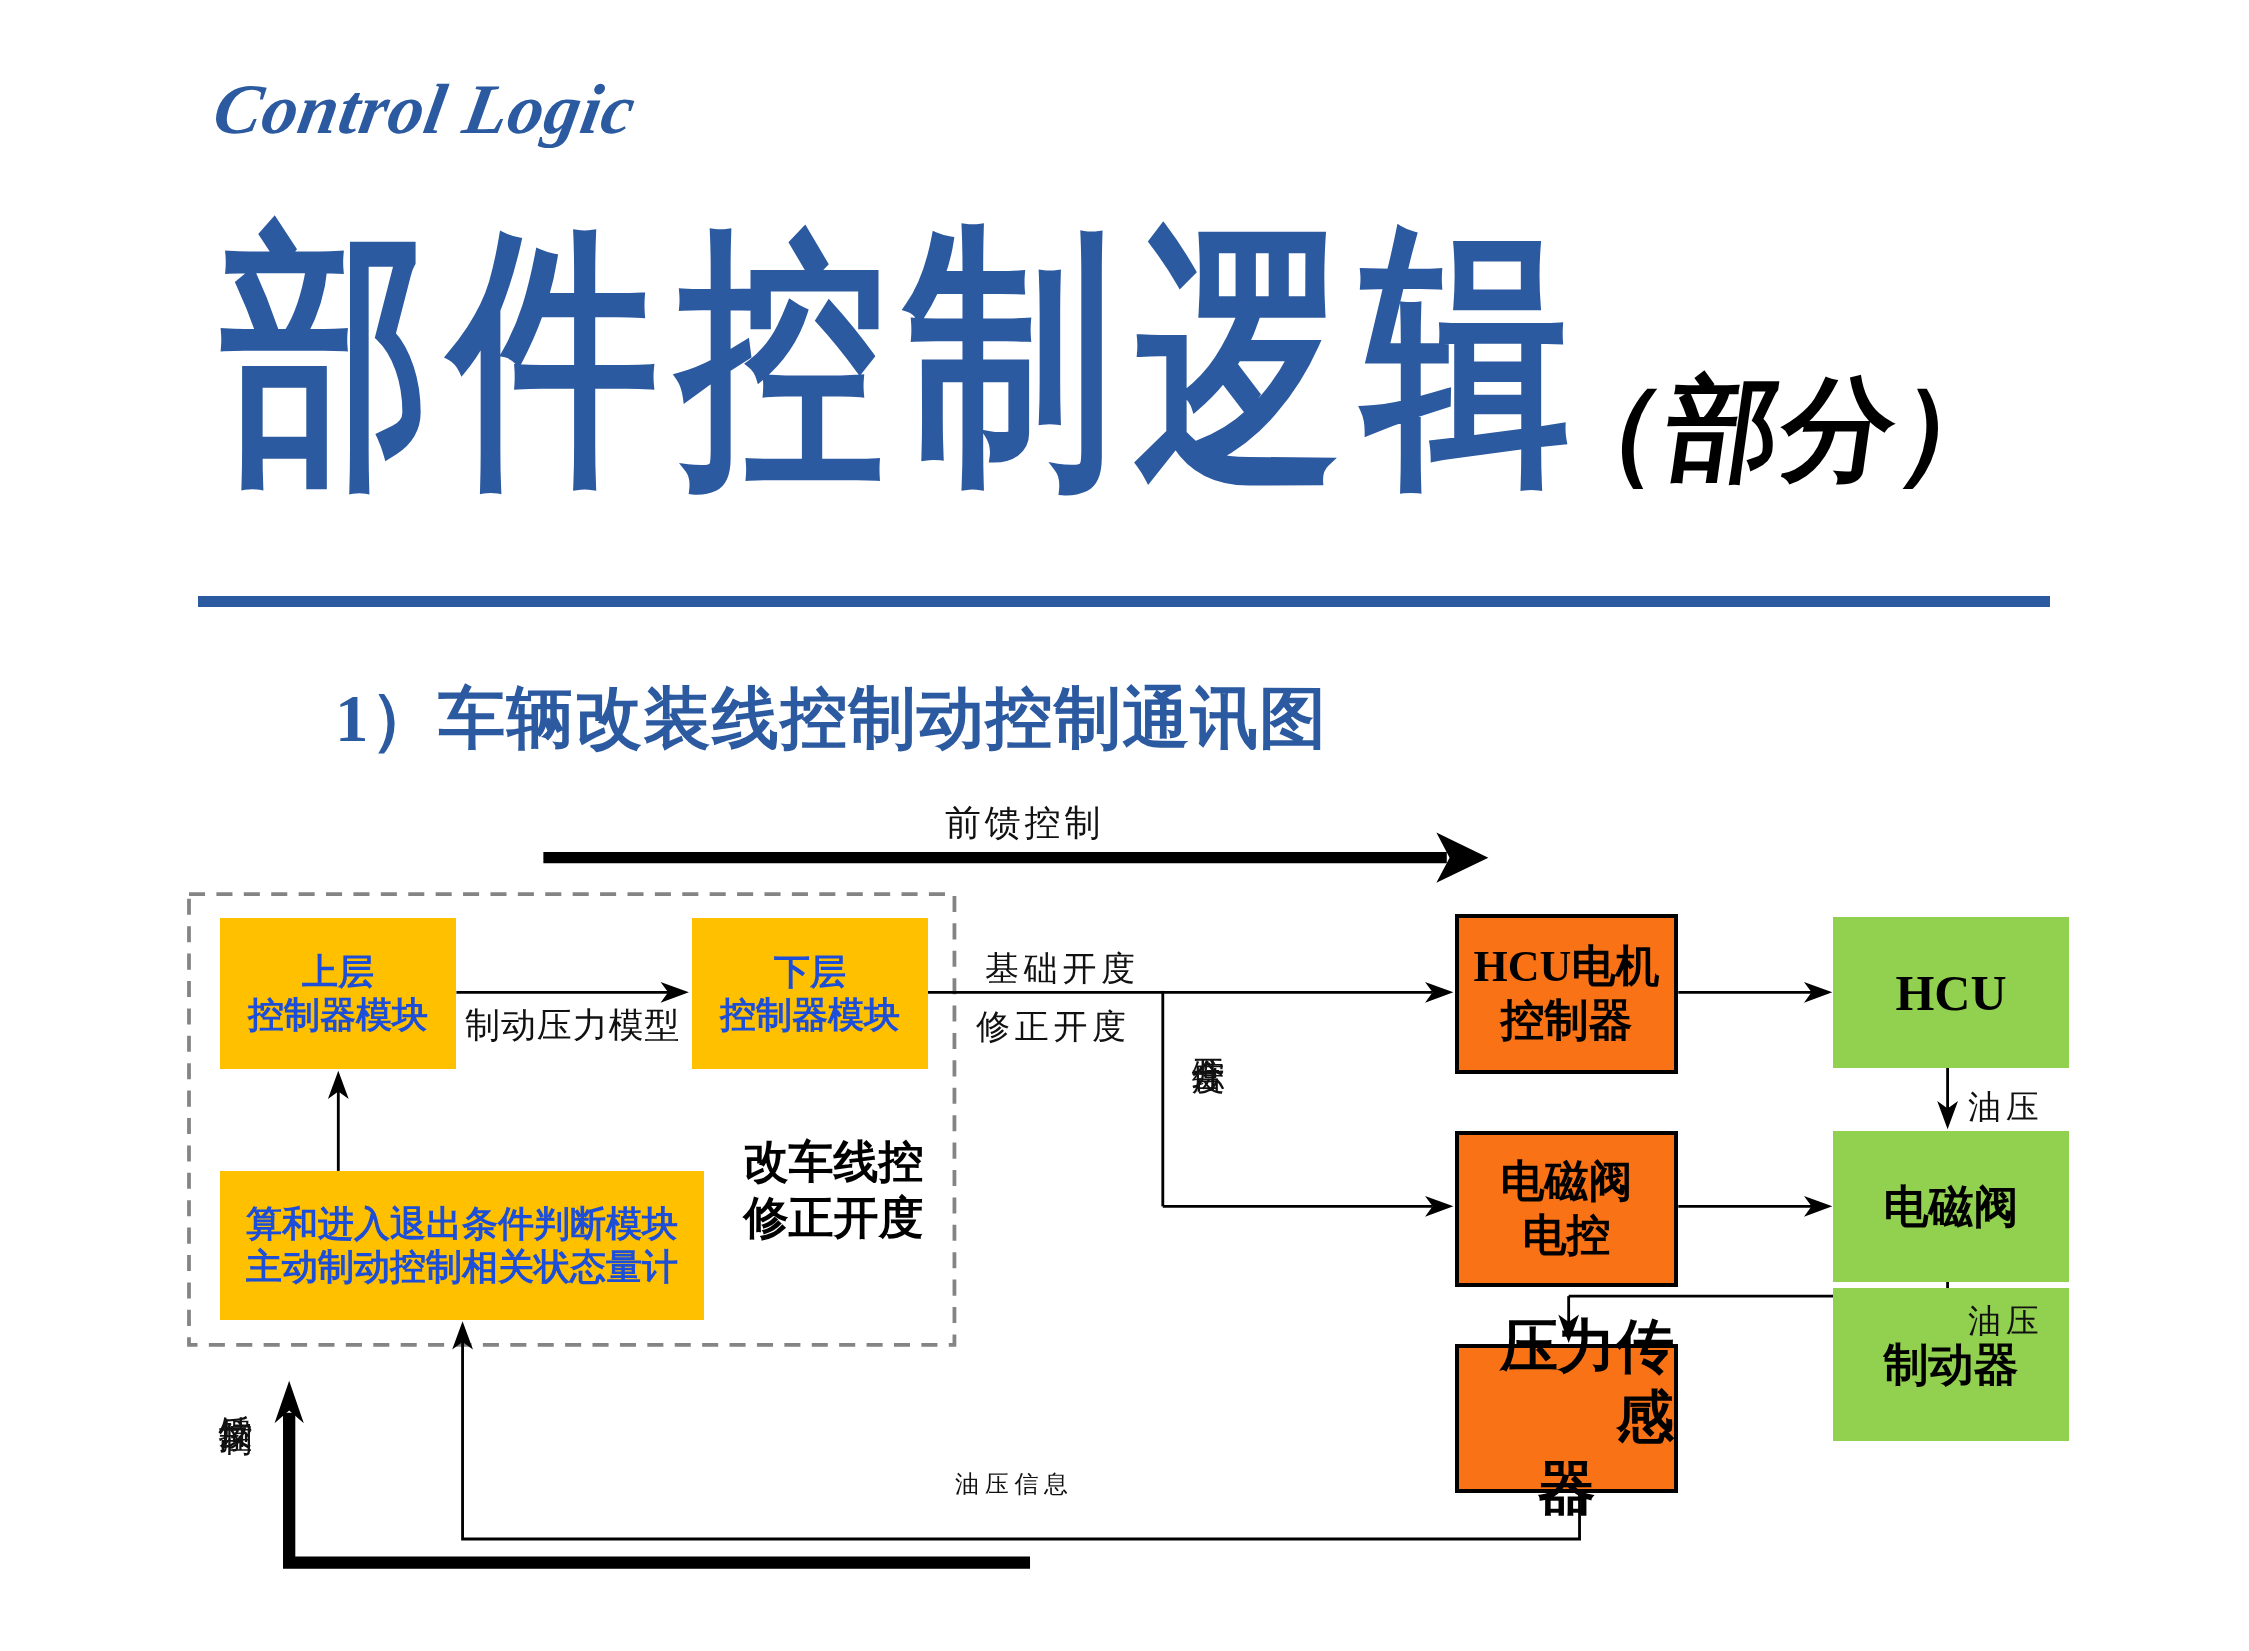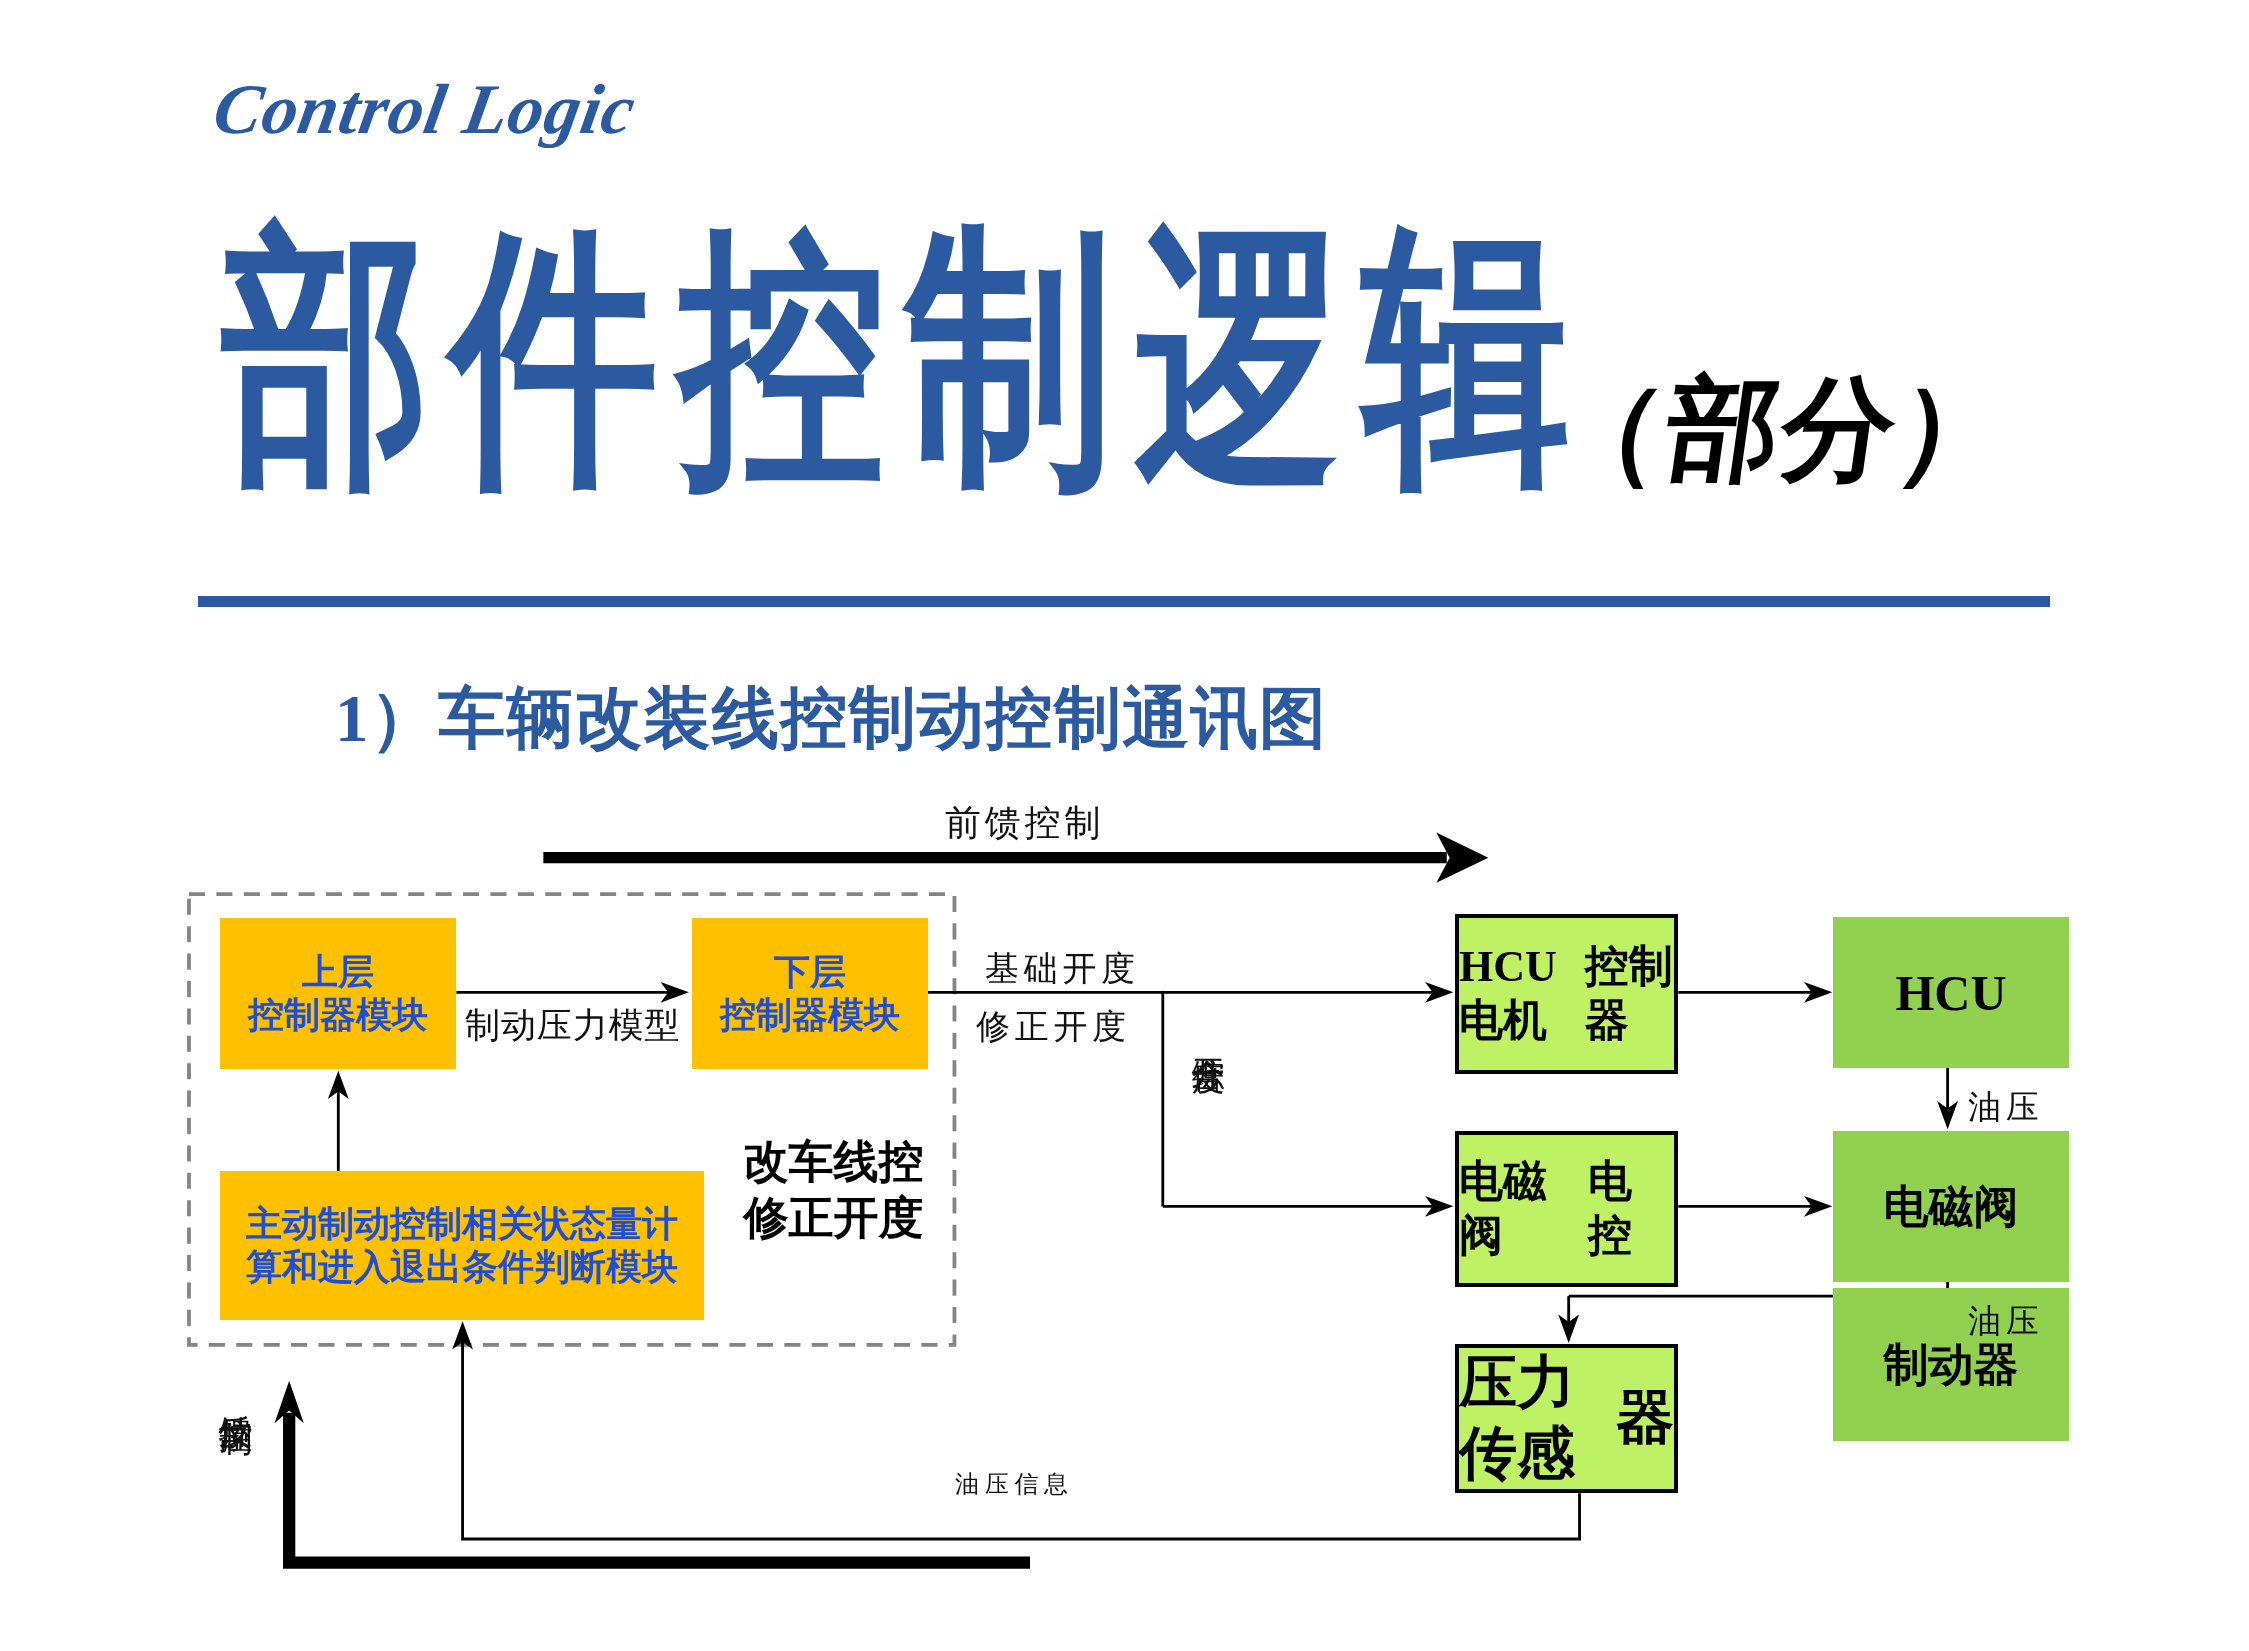--- a/index.html
+++ b/index.html
@@ -12,22 +12,22 @@
   #control-logic { left:222px; top:69px; font-size:71px; font-weight:bold; font-style:italic;
                    transform:skewX(-10deg); transform-origin:left top; letter-spacing:0.9px; }
   #main-title { left:222px; top:177px; font-size:208px; font-weight:bold; letter-spacing:20px;
                 transform:scaleY(1.32); transform-origin:left top; white-space:nowrap; }
   #part-suffix { left:1563px; top:354px; font-size:113px; font-weight:bold; color:#000;
                  transform:skewX(-8deg); transform-origin:left top; letter-spacing:1.9px; }
   #hr-line { left:198px; top:596px; width:1852px; height:11px; background:#2C5AA0; }
   #section-heading { left:335px; top:673px; font-size:67px; font-weight:bold; letter-spacing:1.4px; white-space:nowrap; }
   .obox { background:#FFC000; display:flex; flex-direction:column; align-items:center; justify-content:center;
           font-weight:bold; color:#1d4ed8; text-align:center; line-height:1.18; }
-  .wbox { background:#bef264; border:4.7px solid #000; display:flex; flex-direction:row; align-items:center;
-          justify-content:center; font-weight:bold; color:#000; text-align:left; line-height:1.22;
+  .wbox { background:#f97316; border:4.7px solid #000; display:flex; flex-direction:column; align-items:center;
+          justify-content:center; font-weight:bold; color:#000; text-align:right; line-height:1.22;
           box-sizing:border-box; font-family:"Liberation Serif", serif; }
   .gbox { background:#92D050; display:flex; flex-direction:column; align-items:center; justify-content:center;
           font-weight:bold; color:#000; text-align:center; }
   #box-upper { left:220px; top:918px; width:236px; height:151px; font-size:36px; }
   #box-lower { left:692px; top:918px; width:236px; height:151px; font-size:36px; }
   #box-state { left:220px; top:1171px; width:484px; height:149px; font-size:36px; }
   #container-label { left:706px; top:1134px; width:255px; text-align:center; font-size:45px; font-weight:bold;
                      line-height:1.25; color:#000; }
   #box-hcu-ctrl { left:1455px; top:914px; width:223px; height:160px; font-size:44px; }
   #box-valve-ctrl { left:1455px; top:1131px; width:223px; height:156px; font-size:44px; }
@@ -102,22 +102,22 @@
 
 <div class="abs obox sans" id="box-upper">
   <span>上层</span>
   <span>控制器模块</span>
 </div>
 <div class="abs obox sans" id="box-lower">
   <span>下层</span>
   <span>控制器模块</span>
 </div>
 <div class="abs obox sans" id="box-state">
+  <span>算和进入退出条件判断模块</span>
   <span>主动制动控制相关状态量计</span>
-  <span>算和进入退出条件判断模块</span>
 </div>
 <div class="abs sans" id="container-label">
   <div>改车线控</div>
   <div>修正开度</div>
 </div>
 
 <div class="abs wbox" id="box-hcu-ctrl">
   <span>HCU电机</span>
   <span>控制器</span>
 </div>

